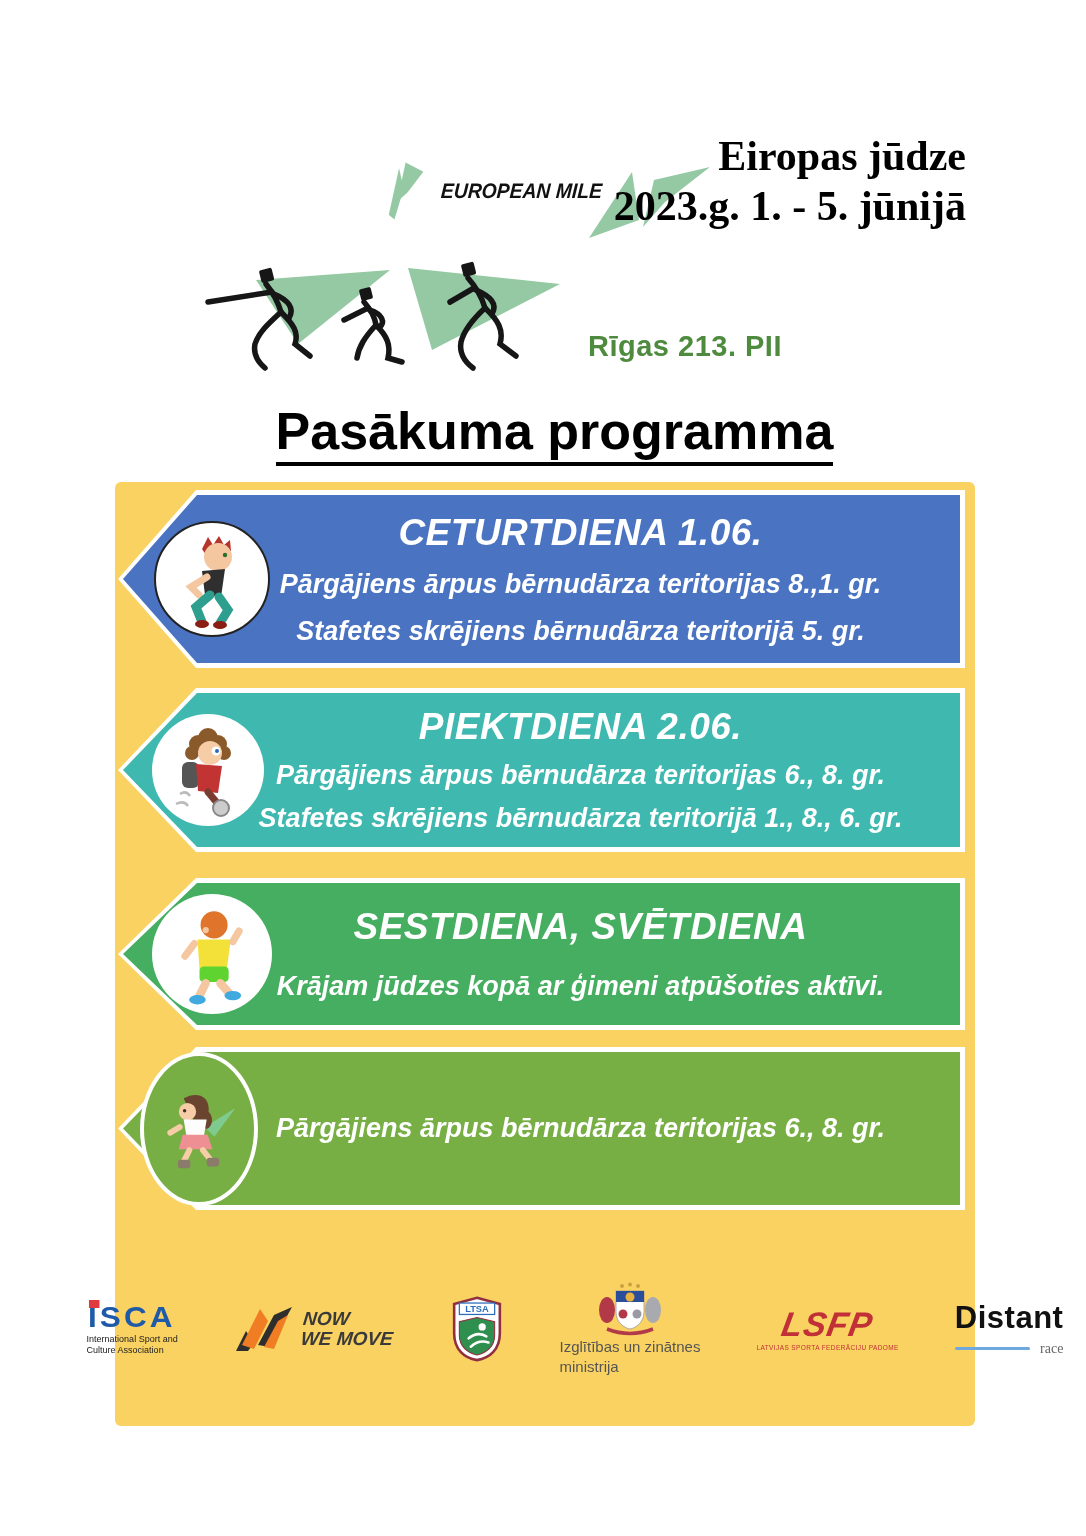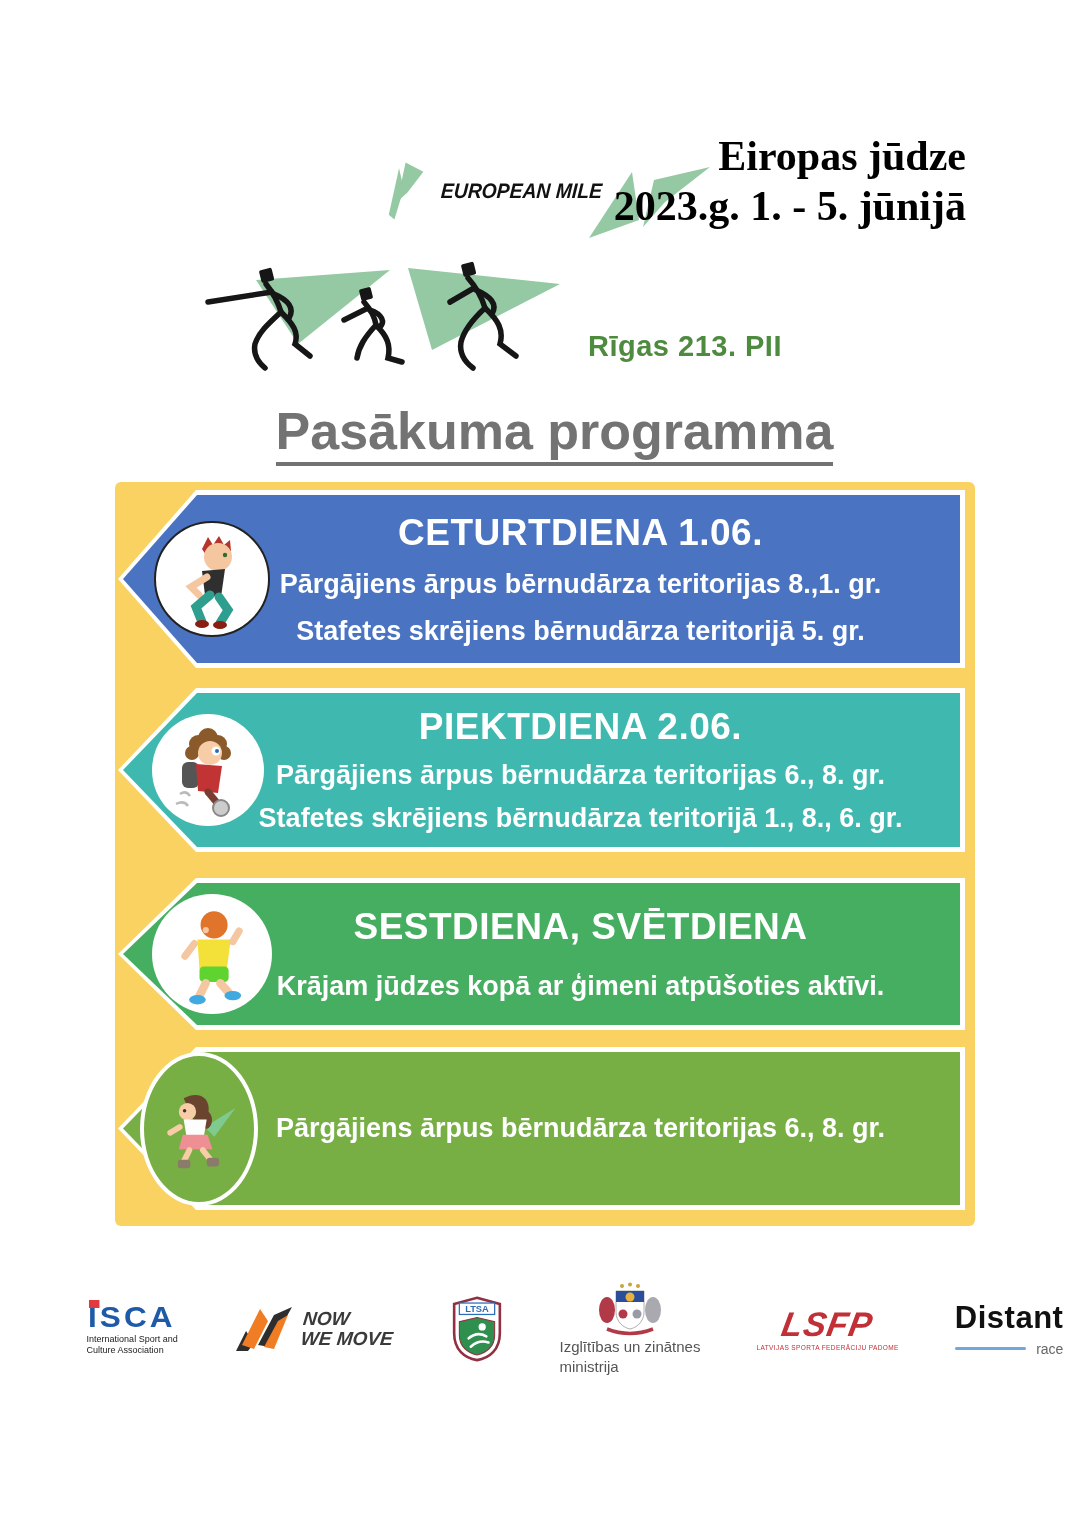--- a/index.html
+++ b/index.html
@@ -25,22 +25,23 @@
     color:#4E8B3F;letter-spacing:.5px;
   }
   
   .page-title{position:absolute;top:404px;left:0;width:100%;text-align:center;}
   .page-title span{
     display:inline-block;font-size:52px;font-weight:bold;letter-spacing:0;
     border-bottom:4px solid;padding-bottom:3px;line-height:1.05;
   }
   
   .panel{
-    position:absolute;left:115px;top:482px;width:860px;height:744px;
+    position:absolute;left:115px;top:482px;width:860px;height:944px;
     border-radius:6px;
+    font-style:italic;
   }
   .banner{position:absolute;left:3px;right:10px;}
   .banner-outer{
     position:absolute;inset:0;background:#ffffff;
     clip-path:polygon(0 50%, 78px 0, 100% 0, 100% 100%, 78px 100%);
   }
   .banner-fill{
     position:absolute;inset:5px;
     clip-path:polygon(0 50%, 74px 0, 100% 0, 100% 100%, 74px 100%);
   }
@@ -73,21 +74,21 @@
   .nwm{flex-direction:row;gap:6px;align-items:center;}
   .nwm-text{font-size:19px;font-weight:bold;font-style:italic;color:#3A3A3A;
     line-height:1.05;transform:skewX(-6deg);white-space:nowrap;}
   .ministry-cap{font-size:15px;color:#555;text-align:left;line-height:1.3;margin-top:1px;}
   .lsfp-word{color:#C13037;font-weight:bold;font-style:italic;font-size:34px;
     line-height:1;transform:skewX(-10deg);letter-spacing:1px;}
   .lsfp-cap{font-size:6.5px;color:#C13037;letter-spacing:.4px;margin-top:3px;white-space:nowrap;}
   .distant-word{font-size:31px;font-weight:bold;color:#111;letter-spacing:.5px;line-height:1;}
   .distant-row{display:flex;align-items:center;gap:10px;margin-top:8px;width:100%;}
   .distant-line{flex:1;height:3px;background:#6FA8DC;border-radius:2px;}
-  .distant-race{font-size:14px;color:#666;}
+  .distant-race{font-size:14px;color:#666;font-family:Liberation Serif, serif;}
 </style>
 </head>
 <body>
 
 <div class="em-logo">
   <svg width="42" height="62" viewBox="0 0 45 65">
     <polygon points="3,58 14,8 19,30 9,63" fill="#94C9A3"></polygon>
     <polygon points="12,44 21,2 40,12 23,34" fill="#94C9A3"></polygon>
   </svg>
   <span class="em-word">EUROPEAN MILE</span>
@@ -129,21 +130,21 @@
   <g fill="#161616">
     <rect x="92" y="13" width="13" height="13" rx="2" transform="rotate(-14 98 19)"></rect>
     <rect x="192" y="32" width="12" height="12" rx="2" transform="rotate(-14 198 38)"></rect>
     <rect x="294" y="7" width="13" height="13" rx="2" transform="rotate(-14 300 13)"></rect>
   </g>
 </svg>
 
 <div class="school">Rīgas 213. PII</div>
 
 <div class="page-title">
-  <span style="color: #737373; margin-left: 23px;">Pasākuma programma</span>
+  <span style="color: #000000; margin-left: 23px;">Pasākuma programma</span>
 </div>
 
 <div class="panel" style="background: rgb(250, 210, 97);">
 
   <div class="banner" style="top:8px;height:178px;">
     <div class="banner-outer">
       <div class="banner-fill" style="background: rgb(74, 115, 194);"></div>
     </div>
     <div class="banner-icon icon-1">
       <svg width="100" height="100" viewBox="0 0 100 100">

